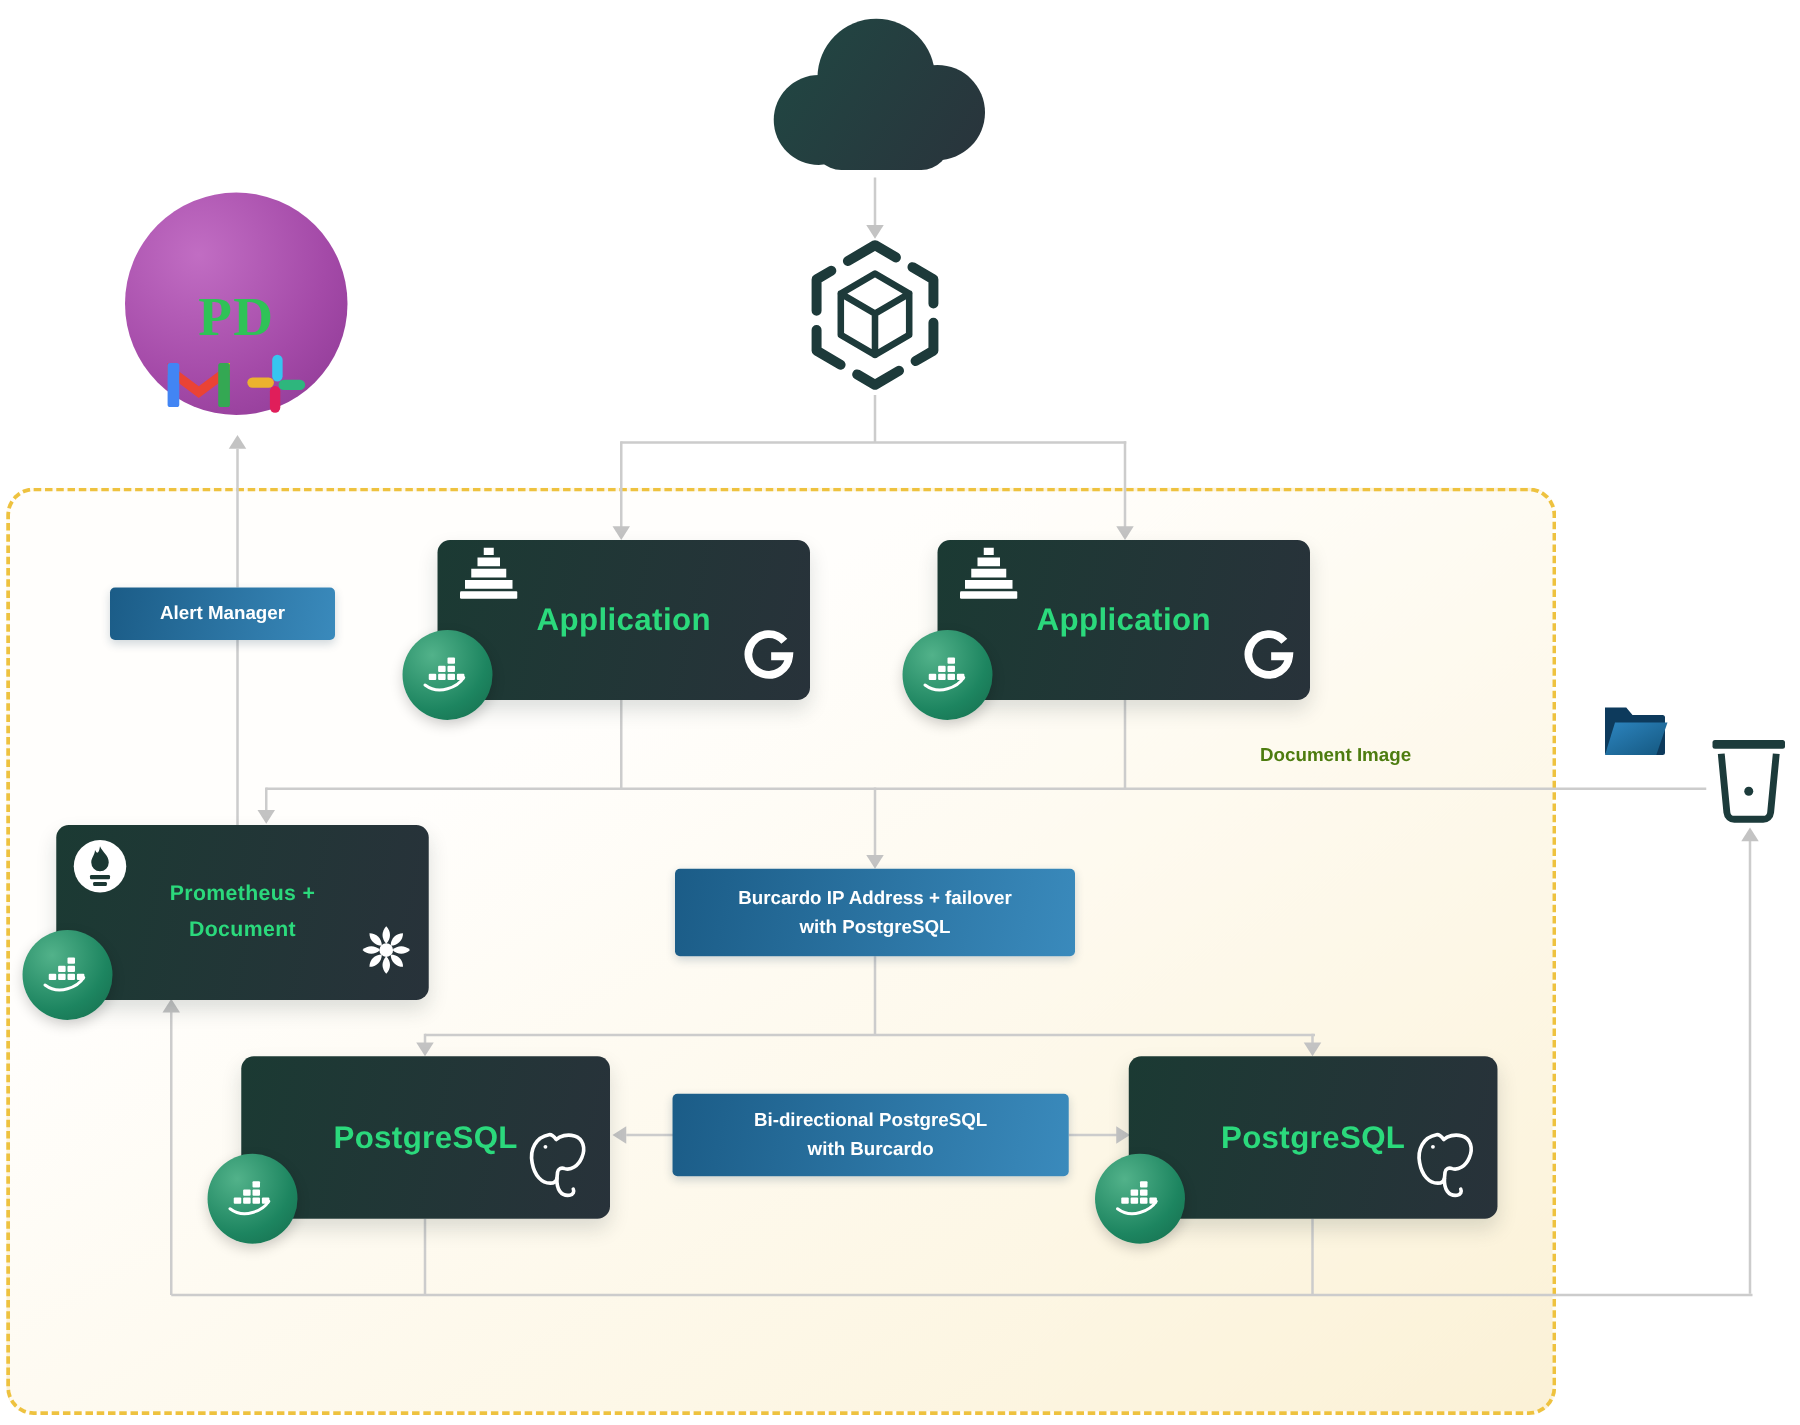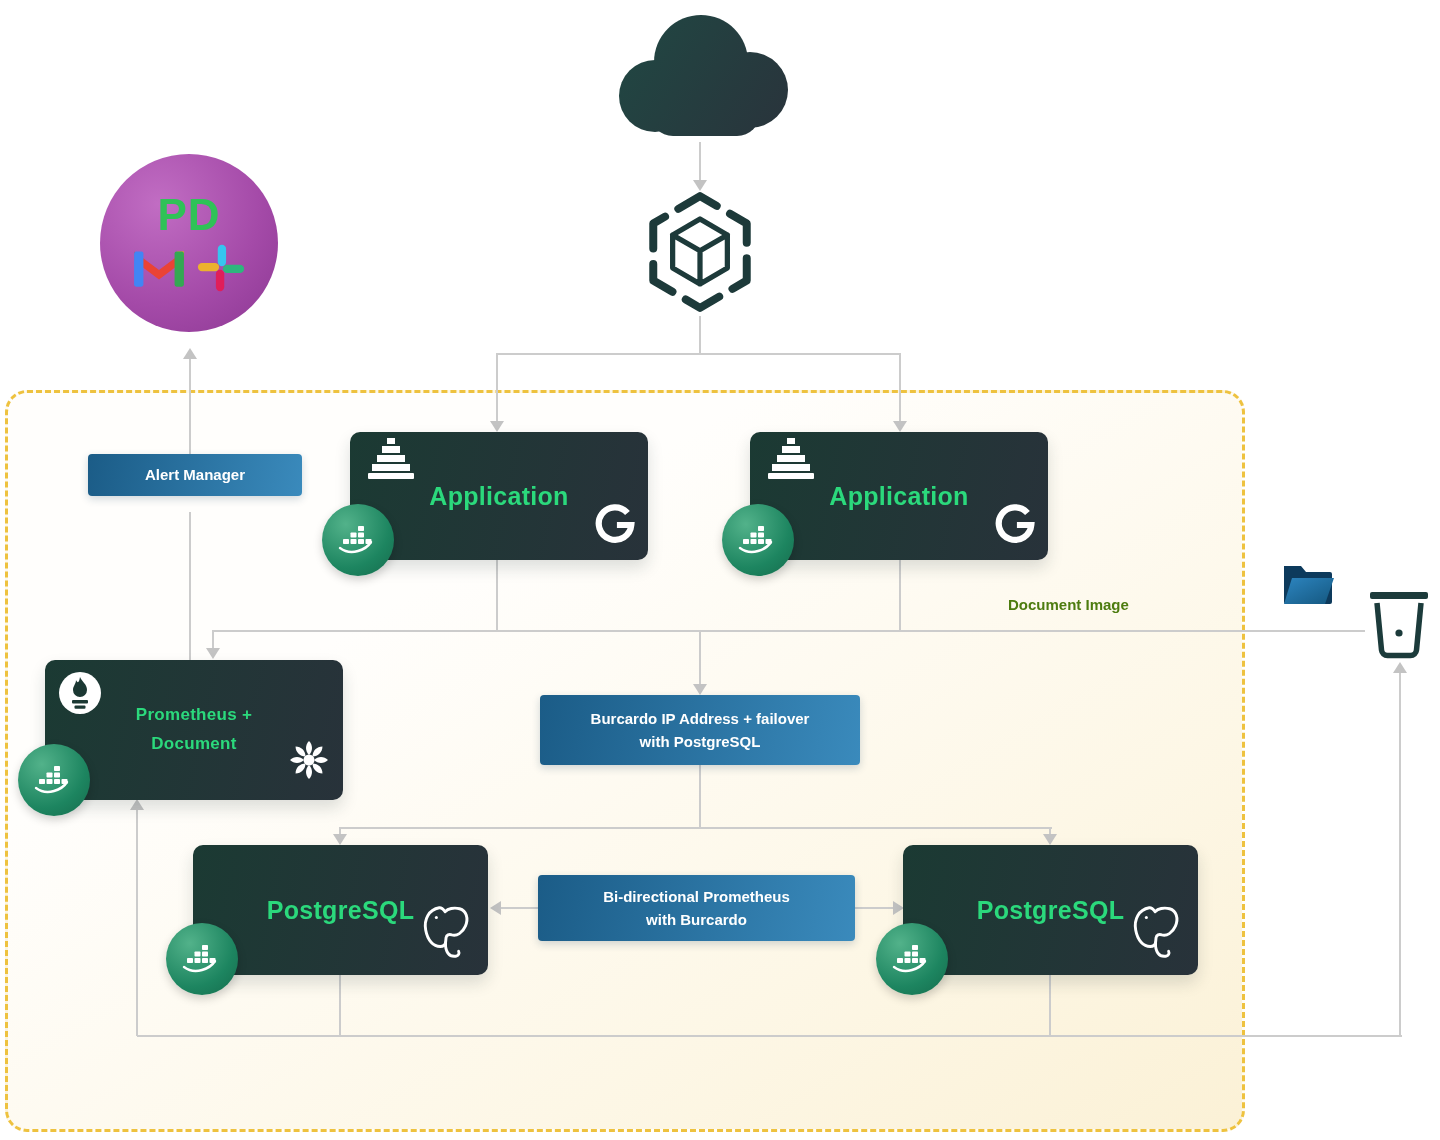--- a/index.html
+++ b/index.html
@@ -30,21 +30,21 @@
 
   .badge{position:absolute;width:72px;height:72px;border-radius:50%;
         background:radial-gradient(circle at 33% 28%,#52b28a,#1d8560 62%,#156b4c);
         display:flex;align-items:center;justify-content:center;box-shadow:0 4px 10px rgba(0,0,0,.18);z-index:11;}
 
   .abs{position:absolute;}
   .z10{z-index:10;}
 
   .ext-circle{position:absolute;left:100px;top:154px;width:178px;height:178px;border-radius:50%;
         background:radial-gradient(circle at 33% 28%,#c16dc3,#a44aa8 58%,#8b3792);
-        display:flex;flex-direction:column;align-items:center;justify-content:center;z-index:10;}
+        display:flex;flex-direction:column;align-items:center;justify-content:flex-end;z-index:10;font-family:Liberation Serif, serif;}
   .pd{font-size:44px;font-weight:700;color:#2fc257;letter-spacing:1px;line-height:1;}
   .ext-row{display:flex;align-items:center;gap:10px;margin-top:6px;}
 
   .doc-label{position:absolute;left:1008px;top:596px;font-size:15px;font-weight:600;color:#4d7c0f;z-index:6;}
 </style>
 </head>
 <body>
 
 <div class="stage">
 
@@ -126,21 +126,21 @@
       </svg>
       <svg width="50" height="50" viewBox="0 0 54 54">
         <rect x="23.5" y="2" width="9" height="23" rx="4.5" fill="#36C5F0"></rect>
         <rect x="29" y="23.5" width="23" height="9" rx="4.5" fill="#2EB67D"></rect>
         <rect x="21.5" y="29" width="9" height="23" rx="4.5" fill="#E01E5A"></rect>
         <rect x="2" y="21.5" width="23" height="9" rx="4.5" fill="#ECB22E"></rect>
       </svg>
     </div>
   </div>
 
-  <div class="blue-node" style="left:88px;top:454px;width:214px;height:42px">
+  <div class="blue-node" style="left:88px;top:470px;width:180px;height:42px">
     <span>Alert Manager</span>
   </div>
 
   <div class="dark-node" style="left:350px;top:432px;width:298px;height:128px">
     <svg class="abs" style="left:18px;top:6px" width="46" height="44" viewBox="0 0 46 44" fill="#fff">
       <rect x="19" y="0" width="8" height="6"></rect>
         <rect x="14" y="8" width="18" height="7"></rect>
       <rect x="9" y="17" width="28" height="7"></rect>
         <rect x="4" y="26" width="38" height="7"></rect>
       <rect x="0" y="35" width="46" height="6" rx="1"></rect>
@@ -279,21 +279,21 @@
           <rect x="12.5" y="9.5" width="6" height="5" rx="0.8"></rect>
             <rect x="20" y="9.5" width="6" height="5" rx="0.8"></rect>
           <rect x="20" y="3" width="6" height="5" rx="0.8"></rect>
         </g>
         <path d="M2 25 q8 6 18 3 q9 -2.5 13 -9" stroke="#fff" stroke-width="2.4" fill="none" stroke-linecap="round"></path>
       </svg>
     </div>
   </div>
 
   <div class="blue-node" style="left:538px;top:875px;width:317px;height:66px">
-    <span>Bi-directional Prometheus</span>
+    <span>Bi-directional PostgreSQL</span>
     <span>with Burcardo</span>
   </div>
 
   <div class="dark-node" style="left:903px;top:845px;width:295px;height:130px">
     <span class="node-label">PostgreSQL</span>
     <svg class="abs" style="right:10px;top:56px" width="62" height="62" viewBox="0 0 64 64">
       <g stroke="#fff" stroke-width="3" fill="none" stroke-linecap="round" stroke-linejoin="round">
         <path d="M24 7 C13 9 8 19 10 30 C12 41 18 47 25 47 C28 47 30 45.5 30.5 43 L31 38 C31.5 35 34 34 37 35 C42 36.5 48 33 51 26 C54.5 18 52 10 45 8 C39 6.3 33 8 30 11 C28.5 9 26.5 6.6 24 7 Z"></path>
         <path d="M30.5 43 C30 52 34 58 41 57 C44 56.5 45 54 44 52"></path>
         <circle cx="21" cy="17" r="1.6" fill="#fff" stroke="none"></circle>

